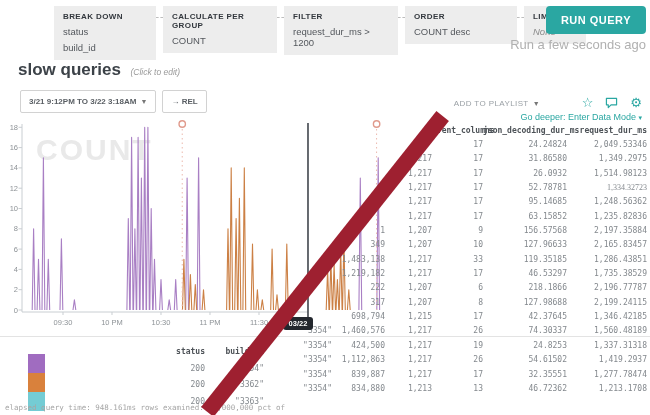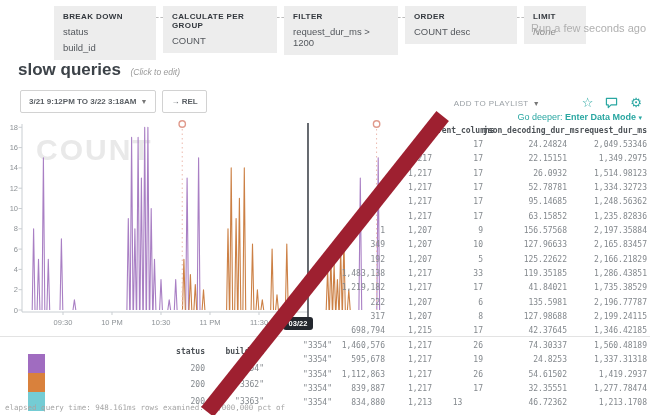--- a/index.html
+++ b/index.html
@@ -11,37 +11,37 @@
   .qbar{position:absolute;left:18px;top:6px;display:flex;align-items:flex-start;padding-left:36px;}
   .panel{background:#ededed;padding:6px 9px 7px 9px;box-sizing:border-box;}
   .plabel{font-size:8px;font-weight:bold;color:#33383e;letter-spacing:.4px;}
   .pval{font-size:9.5px;color:#53575c;margin-top:5px;line-height:11px;}
   .pval.italic{font-style:italic;color:#8a8a8a;}
   .dash{width:7px;border-top:1px dashed #bdbdbd;margin:11px 0 0 0;flex:0 0 auto;}
   .p-bd{width:102px;} .p-calc{width:114px;} .p-filter{width:114px;} .p-order{width:112px;} .p-limit{width:62px;}
   .runwrap{position:absolute;right:4px;top:6px;text-align:right;}
   .runbtn{border:none;border-radius:4px;color:#fff;font-weight:bold;font-size:11px;
           letter-spacing:.5px;padding:8px 15px;cursor:pointer;font-family:inherit;}
-  .lastrun{font-size:11px;color:#b0b0b0;margin-top:16px;}
+  .lastrun{font-size:13px;color:#b0b0b0;margin-top:3px;}
 
   
   .titlerow{position:absolute;left:18px;top:60px;}
   .qtitle{font-size:17px;font-weight:bold;color:#3c4248;display:inline;}
   .qsub{font-size:8.5px;font-style:italic;color:#9a9a9a;margin-left:5px;}
   .ctrlrow{position:absolute;left:20px;top:90px;display:flex;gap:6px;}
   .ctrlbox{border:1px solid #d2d2d2;border-radius:2px;background:#fff;color:#5a5f64;
            font-size:8px;font-weight:bold;padding:6px 8px;display:flex;align-items:center;gap:4px;}
   .caret{font-size:7px;color:#777;}
   .playlist{position:absolute;right:110px;top:99px;font-size:8px;color:#9aa0a5;
             letter-spacing:.4px;display:flex;gap:4px;align-items:center;}
   .iconrow{position:absolute;right:8px;top:96px;display:flex;gap:12px;align-items:center;}
   .ticon{font-size:13px;line-height:13px;}
   .godeeper{position:absolute;right:8px;top:112px;font-size:9px;}
   .gd-pre{font-weight:normal;}
-  .gd-link{font-weight:bold;margin-top:8px;}
+  .gd-link{font-weight:normal;margin-top:8px;}
   .gd-caret{font-size:7px;}
 
   
   #chart-svg{position:absolute;left:0;top:0;width:650px;height:415px;z-index:1;}
   .watermark{font-size:30px;font-weight:bold;fill:#e9e9e9;letter-spacing:2px;
              font-family:"Liberation Sans",sans-serif;}
   .axis{stroke:#c9ced2;stroke-width:1;}
   .ytick{font-size:7.5px;fill:#8d9296;text-anchor:end;font-family:"Liberation Sans",sans-serif;}
   .xtick{font-size:7.5px;fill:#8d9296;text-anchor:middle;font-family:"Liberation Sans",sans-serif;}
   .ann-line{stroke:#ecb9ae;stroke-width:1;stroke-dasharray:1.5,3;}
@@ -107,20 +107,21 @@
       <div class="plabel">ORDER</div>
       <div class="pval">COUNT desc</div>
     </div>
     <div class="dash"></div>
     <div class="panel p-limit">
       <div class="plabel">LIMIT</div>
       <div class="pval italic">None</div>
     </div>
   </div>
   <div class="runwrap">
+    <button class="runbtn" style="background: rgb(42, 167, 162);">RUN QUERY</button>
     <div class="lastrun">Run a few seconds ago</div>
   </div>
 
   <div class="titlerow">
     <span class="qtitle">slow queries</span>
     <span class="qsub">(Click to edit)</span>
   </div>
   <div class="ctrlrow">
     <div class="ctrlbox">
       <span>3/21 9:12PM TO 3/22 3:18AM</span>
@@ -187,38 +188,37 @@
       <circle cx="182.2309" cy="124" r="3.2" class="ann-circle"></circle>
       <line x1="376.5936" y1="129" x2="376.5936" y2="310" class="ann-line"></line>
       <circle cx="376.5936" cy="124" r="3.2" class="ann-circle"></circle>
       <line x1="307.995" y1="123" x2="307.995" y2="318" class="crosshair"></line>
     </svg>
   <div class="datebadge">03/22</div>
 
   <div class="rtable">
       <div class="trow thead"><span class="tcell" style="width: 32px;"></span><span class="tcell" style="width: 53px;"></span><span class="tcell" style="width: 47px;"></span><span class="tcell" style="width: 51px;">event_columns</span><span class="tcell" style="width: 84px;">json_decoding_dur_ms</span><span class="tcell" style="width: 80px;">request_dur_ms</span></div>
       <div class="trow"><span class="tcell" style="width: 32px;"></span><span class="tcell" style="width: 53px;"></span><span class="tcell" style="width: 47px;"></span><span class="tcell" style="width: 51px;">17</span><span class="tcell" style="width: 84px;">24.24824</span><span class="tcell" style="width: 80px;">2,049.53346</span></div>
-      <div class="trow"><span class="tcell" style="width: 32px;"></span><span class="tcell" style="width: 53px;"></span><span class="tcell" style="width: 47px;">1,217</span><span class="tcell" style="width: 51px;">17</span><span class="tcell" style="width: 84px;">22.15151</span><span class="tcell" style="width: 80px;">1,349.2975</span></div>
+      <div class="trow"><span class="tcell" style="width: 32px;"></span><span class="tcell" style="width: 53px;"></span><span class="tcell" style="width: 47px;">1,217</span><span class="tcell" style="width: 51px;">17</span><span class="tcell" style="width: 84px;">31.86580</span><span class="tcell" style="width: 80px;">1,349.2975</span></div>
       <div class="trow"><span class="tcell" style="width: 32px;"></span><span class="tcell" style="width: 53px;"></span><span class="tcell" style="width: 47px;">1,217</span><span class="tcell" style="width: 51px;">17</span><span class="tcell" style="width: 84px;">26.0932</span><span class="tcell" style="width: 80px; text-align: right;">1,514.98123</span></div>
-      <div class="trow"><span class="tcell" style="width: 32px;"></span><span class="tcell" style="width: 53px;"></span><span class="tcell" style="width: 47px;">1,217</span><span class="tcell" style="width: 51px;">17</span><span class="tcell" style="width: 84px;">52.78781</span><span class="tcell" style="width: 80px;">1,334.32723</span></div>
+      <div class="trow"><span class="tcell" style="width: 32px;"></span><span class="tcell" style="width: 53px;"></span><span class="tcell" style="width: 47px;">1,217</span><span class="tcell" style="width: 51px;">17</span><span class="tcell" style="width: 84px;">52.78781</span><span class="tcell" style="width: 80px; font-family: Liberation Serif, serif;">1,334.32723</span></div>
       <div class="trow"><span class="tcell" style="width: 32px;"></span><span class="tcell" style="width: 53px;"></span><span class="tcell" style="width: 47px;">1,217</span><span class="tcell" style="width: 51px;">17</span><span class="tcell" style="width: 84px;">95.14685</span><span class="tcell" style="width: 80px;">1,248.56362</span></div>
       <div class="trow"><span class="tcell" style="width: 32px;"></span><span class="tcell" style="width: 53px;"></span><span class="tcell" style="width: 47px;">1,217</span><span class="tcell" style="width: 51px;">17</span><span class="tcell" style="width: 84px;">63.15852</span><span class="tcell" style="width: 80px;">1,235.82836</span></div>
       <div class="trow"><span class="tcell" style="width: 32px;"></span><span class="tcell" style="width: 53px;">1</span><span class="tcell" style="width: 47px;">1,207</span><span class="tcell" style="width: 51px;">9</span><span class="tcell" style="width: 84px;">156.57568</span><span class="tcell" style="width: 80px;">2,197.35884</span></div>
       <div class="trow"><span class="tcell" style="width: 32px;"></span><span class="tcell" style="width: 53px;">349</span><span class="tcell" style="width: 47px;">1,207</span><span class="tcell" style="width: 51px;">10</span><span class="tcell" style="width: 84px;">127.96633</span><span class="tcell" style="width: 80px;">2,165.83457</span></div>
-      <div class="trow"><span class="tcell" style="width: 32px;"></span><span class="tcell" style="width: 53px;">192</span><span class="tcell" style="width: 47px;">1,207</span><span class="tcell" style="width: 51px;">5</span><span class="tcell" style="width: 84px;">125.22622</span><span class="tcell" style="width: 80px;">2,166.21829</span></div>
       <div class="trow"><span class="tcell" style="width: 32px;"></span><span class="tcell" style="width: 53px;">1,483,138</span><span class="tcell" style="width: 47px;">1,217</span><span class="tcell" style="width: 51px;">33</span><span class="tcell" style="width: 84px;">119.35185</span><span class="tcell" style="width: 80px;">1,286.43851</span></div>
-      <div class="trow"><span class="tcell" style="width: 32px;"></span><span class="tcell" style="width: 53px;">1,219,182</span><span class="tcell" style="width: 47px;">1,217</span><span class="tcell" style="width: 51px;">17</span><span class="tcell" style="width: 84px;">41.84021</span><span class="tcell" style="width: 80px;">1,735.38529</span></div>
-      <div class="trow"><span class="tcell" style="width: 32px;"></span><span class="tcell" style="width: 53px;">222</span><span class="tcell" style="width: 47px;">1,207</span><span class="tcell" style="width: 51px;">6</span><span class="tcell" style="width: 84px;">135.5981</span><span class="tcell" style="width: 80px;">2,196.77787</span></div>
+      <div class="trow"><span class="tcell" style="width: 32px;"></span><span class="tcell" style="width: 53px;">1,219,182</span><span class="tcell" style="width: 47px;">1,217</span><span class="tcell" style="width: 51px;">17</span><span class="tcell" style="width: 84px;">46.53297</span><span class="tcell" style="width: 80px;">1,735.38529</span></div>
+      <div class="trow"><span class="tcell" style="width: 32px;"></span><span class="tcell" style="width: 53px;">222</span><span class="tcell" style="width: 47px;">1,207</span><span class="tcell" style="width: 51px;">6</span><span class="tcell" style="width: 84px;">218.1866</span><span class="tcell" style="width: 80px;">2,196.77787</span></div>
       <div class="trow"><span class="tcell" style="width: 32px;"></span><span class="tcell" style="width: 53px;">317</span><span class="tcell" style="width: 47px;">1,207</span><span class="tcell" style="width: 51px;">8</span><span class="tcell" style="width: 84px;">127.98688</span><span class="tcell" style="width: 80px;">2,199.24115</span></div>
       <div class="trow"><span class="tcell" style="width: 32px;"></span><span class="tcell" style="width: 53px;">698,794</span><span class="tcell" style="width: 47px;">1,215</span><span class="tcell" style="width: 51px;">17</span><span class="tcell" style="width: 84px;">42.37645</span><span class="tcell" style="width: 80px;">1,346.42185</span></div>
       <div class="trow"><span class="tcell" style="width: 32px;">"3354"</span><span class="tcell" style="width: 53px;">1,460,576</span><span class="tcell" style="width: 47px;">1,217</span><span class="tcell" style="width: 51px;">26</span><span class="tcell" style="width: 84px;">74.30337</span><span class="tcell" style="width: 80px;">1,560.48189</span></div>
-      <div class="trow"><span class="tcell" style="width: 32px;">"3354"</span><span class="tcell" style="width: 53px;">595,678</span><span class="tcell" style="width: 47px;">1,217</span><span class="tcell" style="width: 51px;">19</span><span class="tcell" style="width: 84px;">24.8253</span><span class="tcell" style="width: 80px;">1,337.31318</span></div>
+      <div class="trow"><span class="tcell" style="width: 32px;">"3354"</span><span class="tcell" style="width: 53px;">424,500</span><span class="tcell" style="width: 47px;">1,217</span><span class="tcell" style="width: 51px;">19</span><span class="tcell" style="width: 84px;">24.8253</span><span class="tcell" style="width: 80px;">1,337.31318</span></div>
       <div class="trow"><span class="tcell" style="width: 32px;">"3354"</span><span class="tcell" style="width: 53px;">1,112,863</span><span class="tcell" style="width: 47px;">1,217</span><span class="tcell" style="width: 51px;">26</span><span class="tcell" style="width: 84px;">54.61502</span><span class="tcell" style="width: 80px;">1,419.2937</span></div>
       <div class="trow"><span class="tcell" style="width: 32px;">"3354"</span><span class="tcell" style="width: 53px;">839,887</span><span class="tcell" style="width: 47px;">1,217</span><span class="tcell" style="width: 51px;">17</span><span class="tcell" style="width: 84px;">32.35551</span><span class="tcell" style="width: 80px;">1,277.78474</span></div>
-      <div class="trow"><span class="tcell" style="width: 32px;">"3354"</span><span class="tcell" style="width: 53px;">834,880</span><span class="tcell" style="width: 47px;">1,213</span><span class="tcell" style="width: 51px; text-align: center;">13</span><span class="tcell" style="width: 84px;">46.72362</span><span class="tcell" style="width: 80px;">1,213.1708</span></div>
+      <div class="trow"><span class="tcell" style="width: 32px;">"3354"</span><span class="tcell" style="width: 53px;">834,880</span><span class="tcell" style="width: 47px;">1,213</span><span class="tcell" style="width: 51px;">13</span><span class="tcell" style="width: 84px;">46.72362</span><span class="tcell" style="width: 80px;">1,213.1708</span></div>
     </div>
 
   <div class="bottompanel">
     <div class="swatchbar">
         <div class="swatch" style="background: rgb(160, 108, 192);"></div>
         <div class="swatch" style="background: rgb(217, 129, 60);"></div>
         <div class="swatch" style="background: rgb(116, 204, 212);"></div>
       </div>
     <div class="ltable">
         <div class="lrow lhead"><span class="lcell lc1">status</span><span class="lcell lc2">build_id</span></div>

